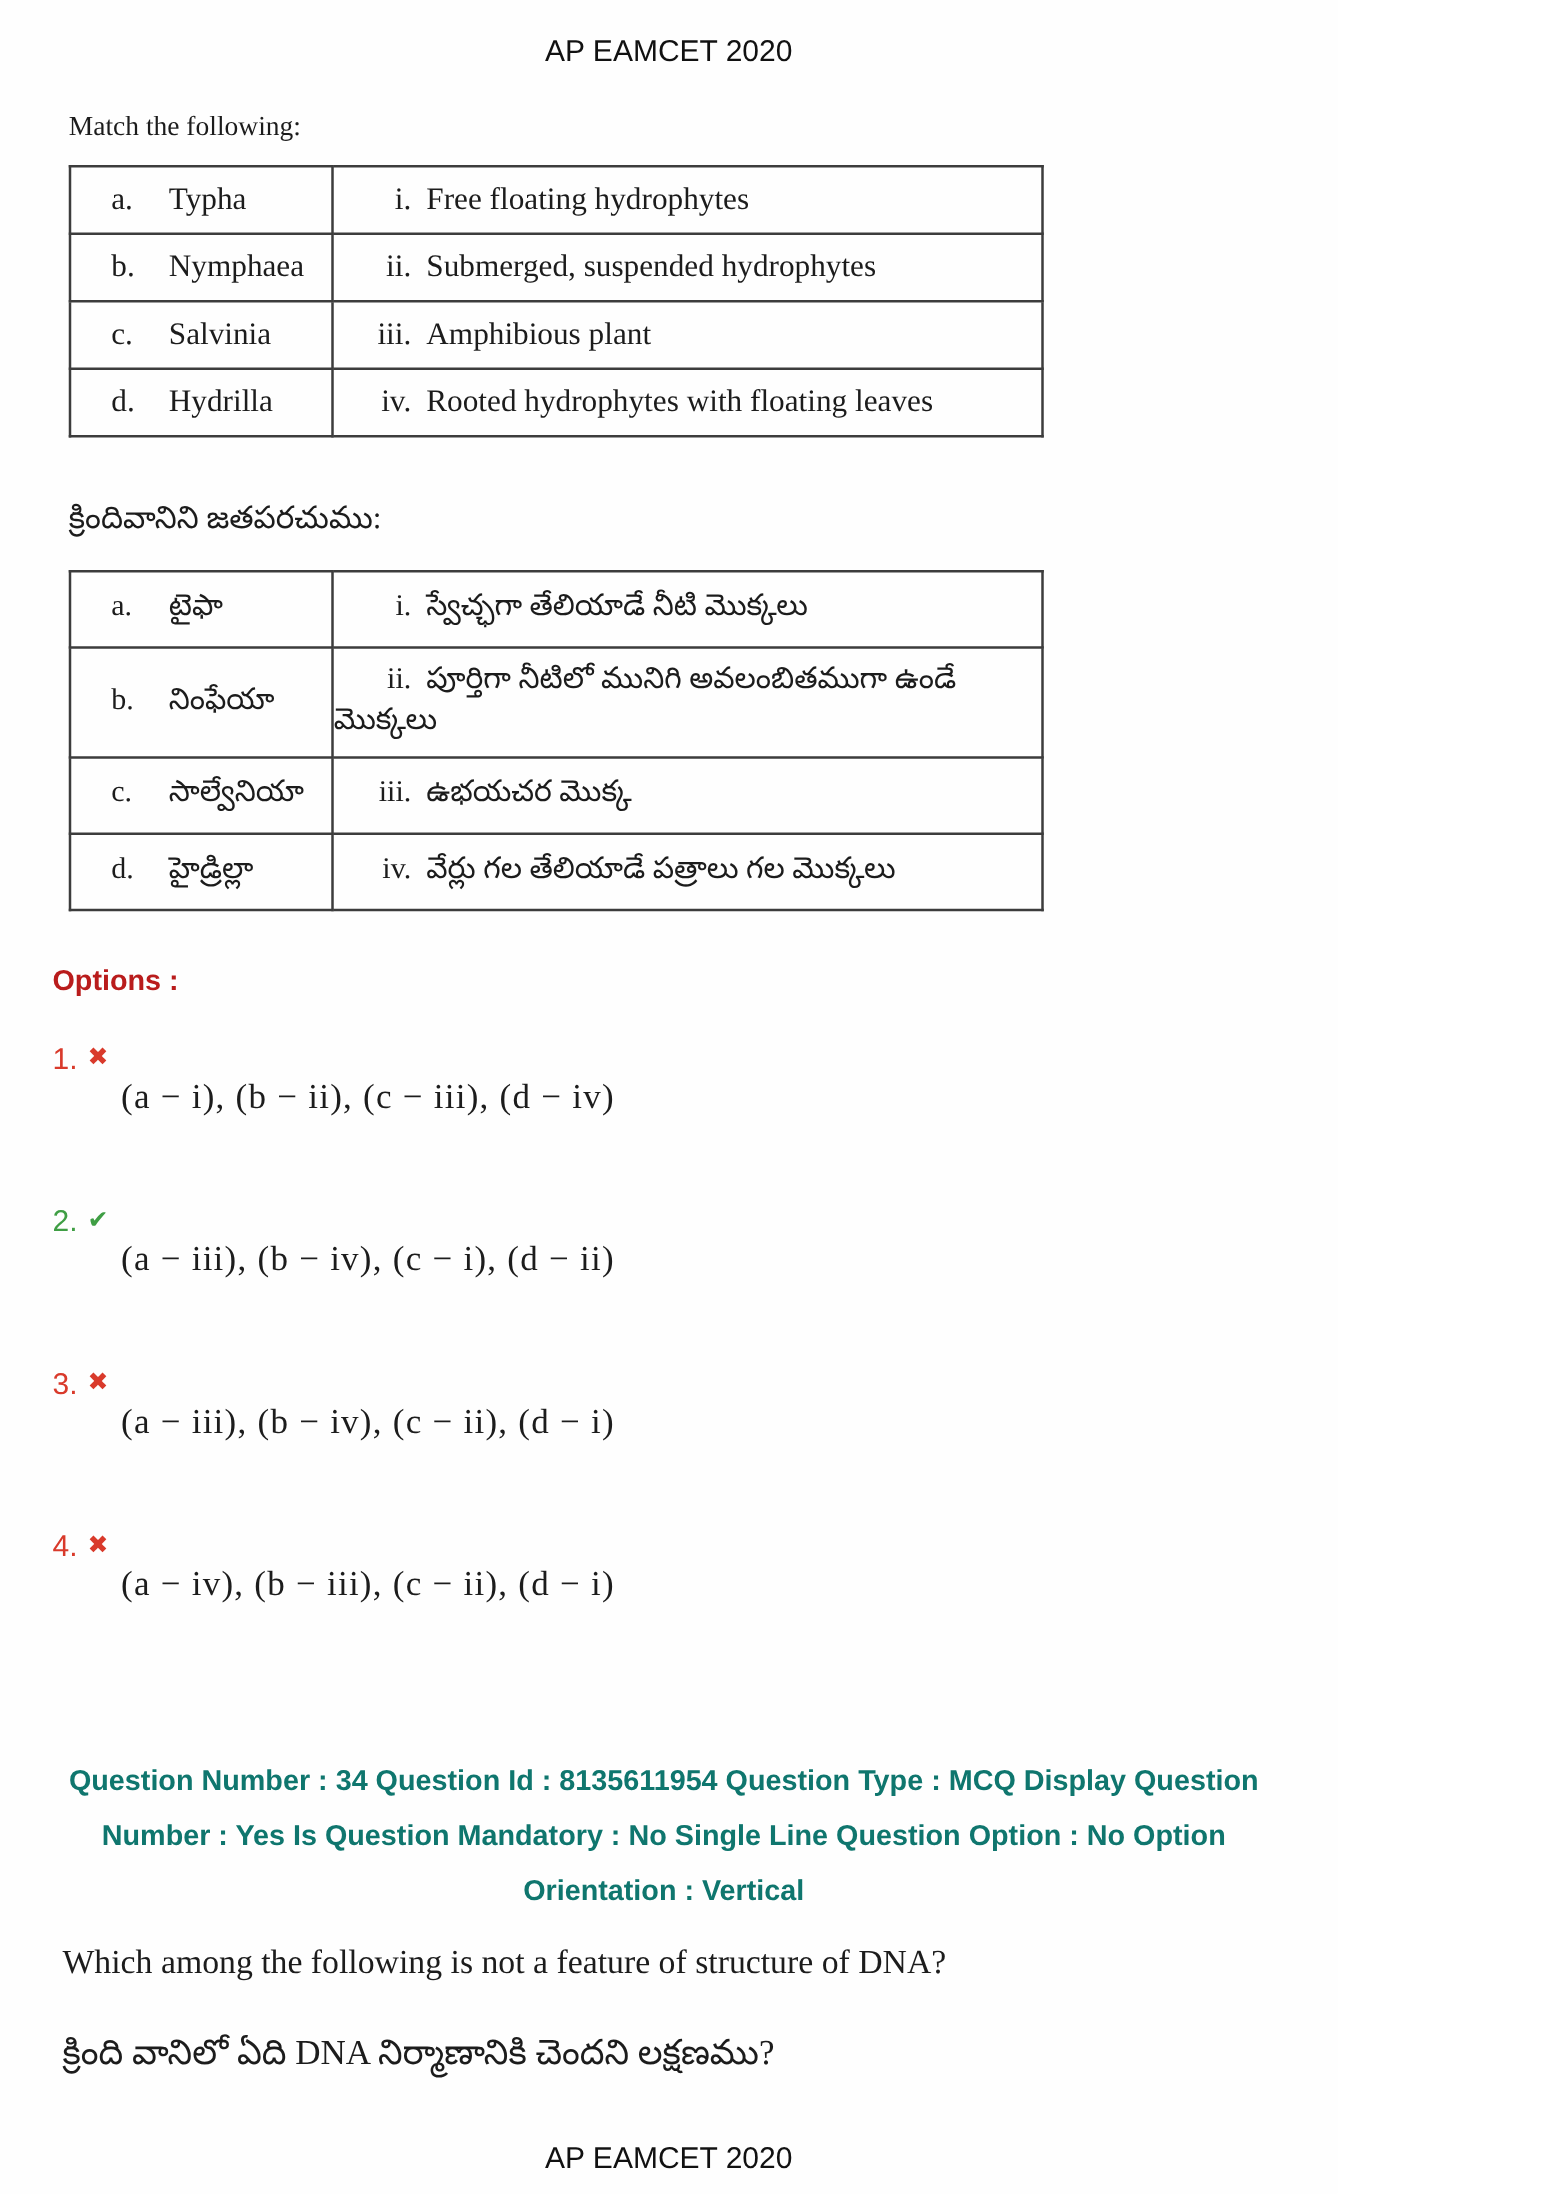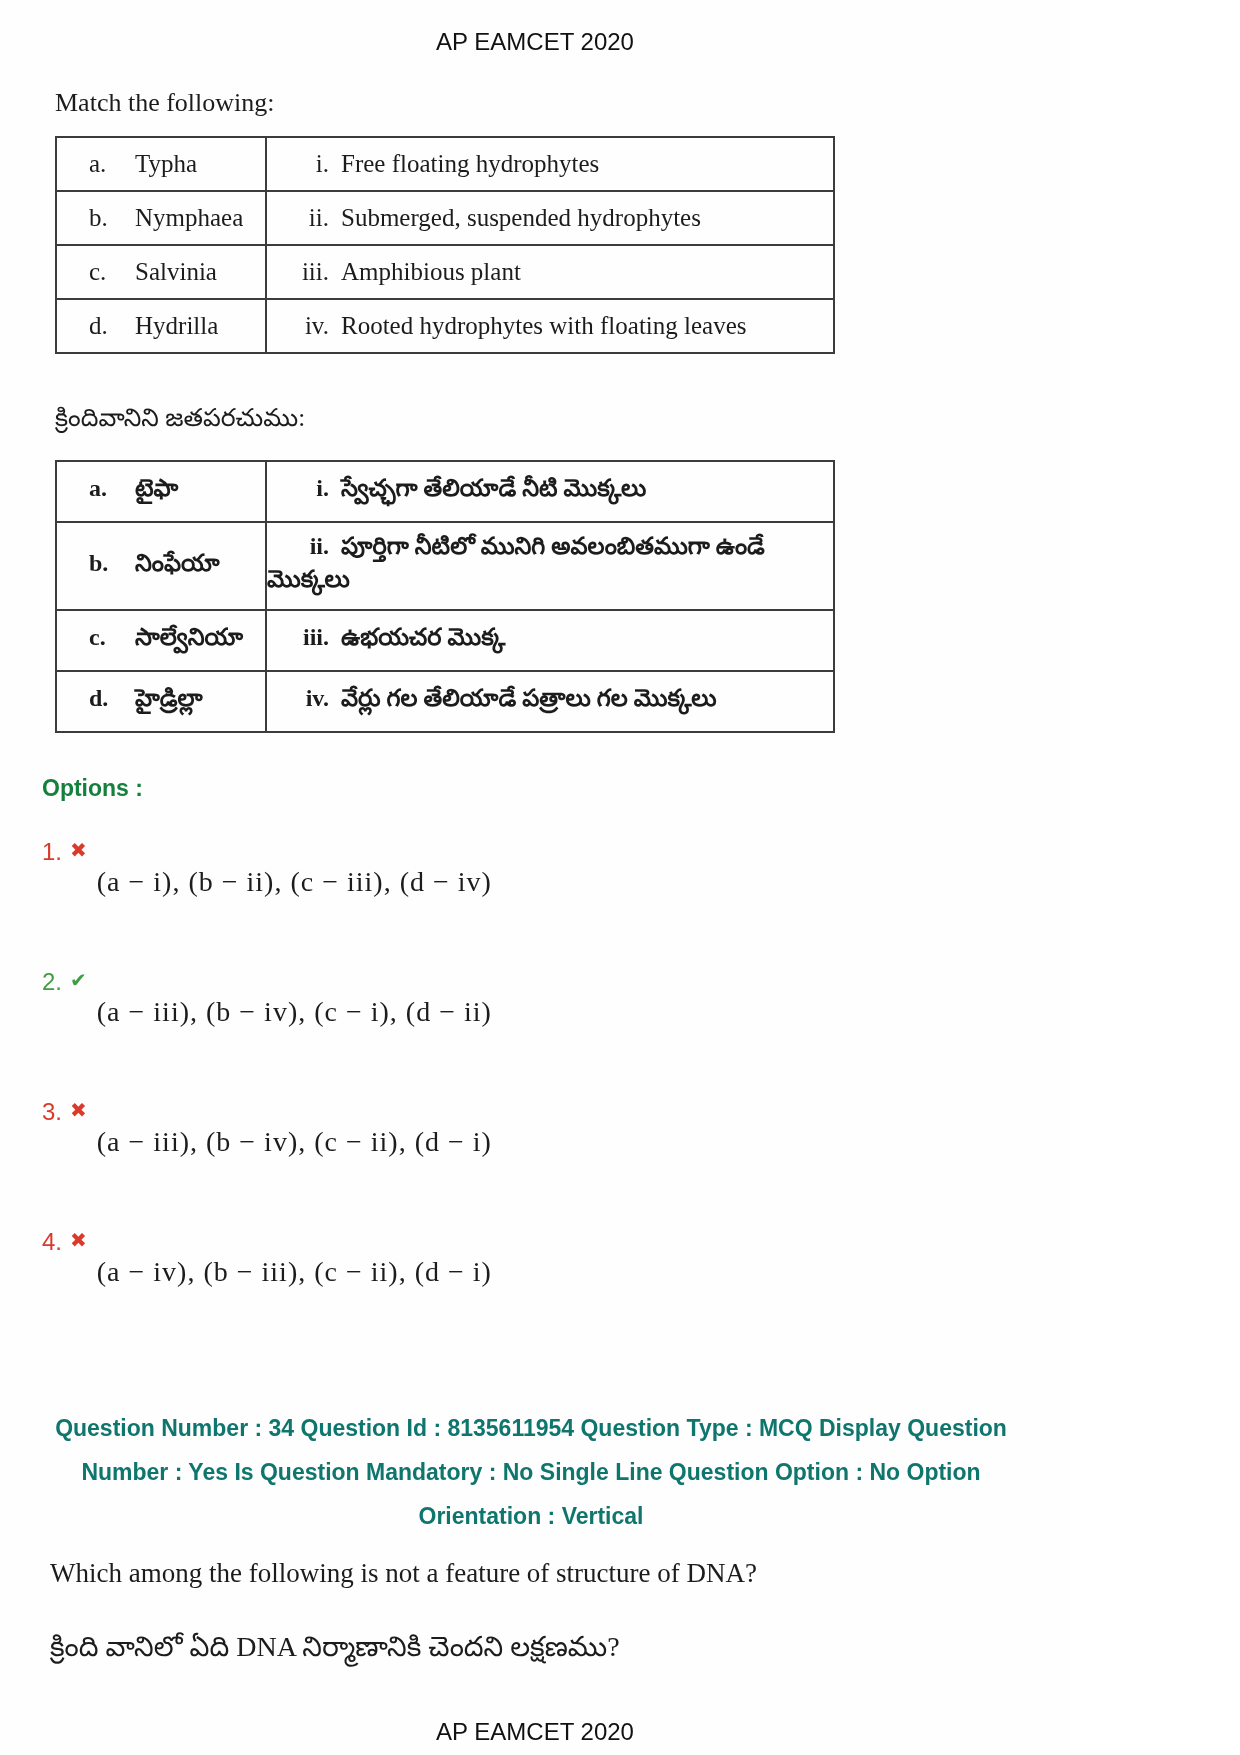--- a/index.html
+++ b/index.html
@@ -21,49 +21,49 @@
   }
   .header-title{
     text-align:center;
     padding-top:28px;
     font-family:"Liberation Sans", sans-serif;
     font-size:24px;
     color:#111;
   }
   .prompt-en{
     margin:32px 0 18px 55px;
-    font-size:26px;
+    font-size:22px;
   }
   .prompt-te{
     margin:50px 0 22px 55px;
     font-size:25px;
   }
   table.match-table{
     border-collapse:collapse;
     margin-left:55px;
     width:780px;
     table-layout:fixed;
   }
   table.match-table td{
     border:2px solid var(--border);
     font-size:25px;
     vertical-align:middle;
   }
   table.match-table .cell-left{width:210px;padding:10px 8px 10px 32px;}
   table.match-table .cell-right{padding:10px 10px 10px 0;}
   table.en-table td{height:54px;}
-  table.te-table td{height:61px;font-size:24px;font-weight:bold;}
+  table.te-table td{height:61px;font-size:24px;}
   .letter{display:inline-block;width:46px;}
   .numeral{display:inline-block;width:62px;text-align:right;margin-right:12px;}
   .options-label{
     margin:42px 0 26px 42px;
     font-family:"Liberation Sans", sans-serif;
     font-weight:700;
     font-size:23px;
-    color:#15803d;
+    color:#b91c1c;
   }
   .option-row{
     display:flex;
     align-items:flex-start;
     margin:0 0 60px 42px;
   }
   .opt-num{
     font-family:"Liberation Sans", sans-serif;
     font-size:24px;
     margin-top:10px;

